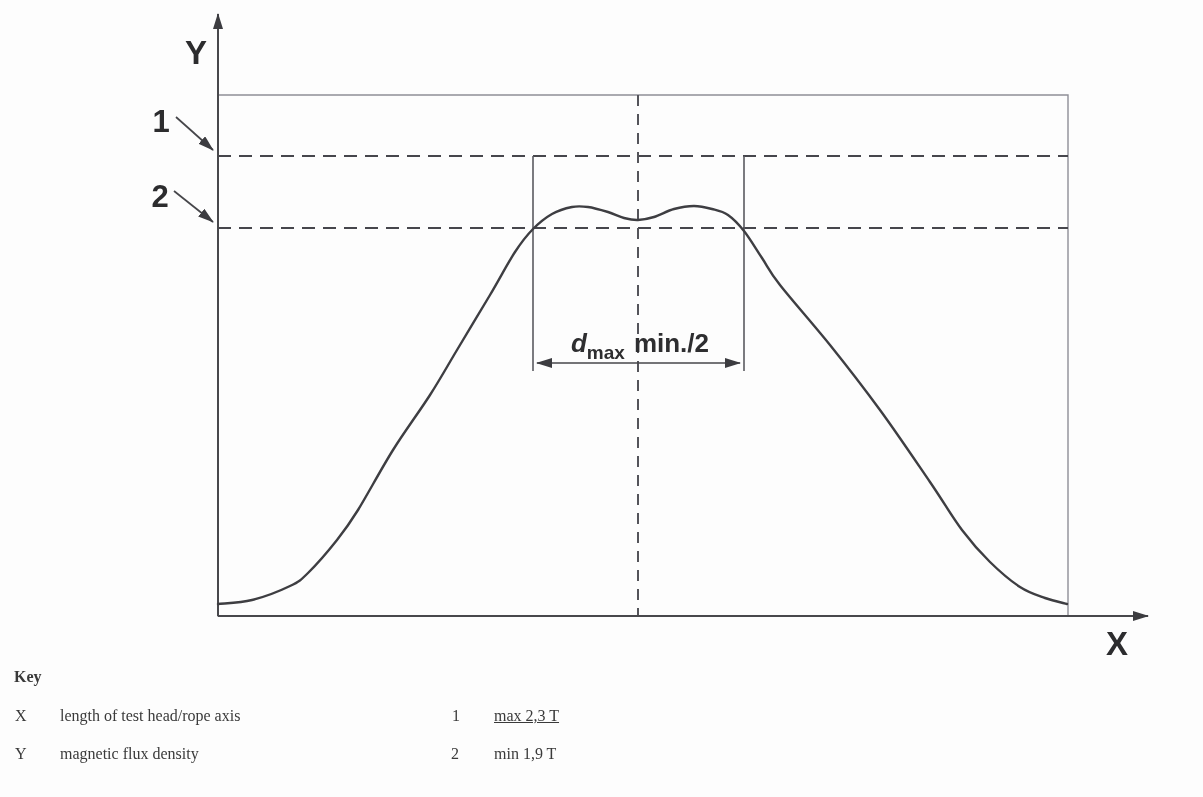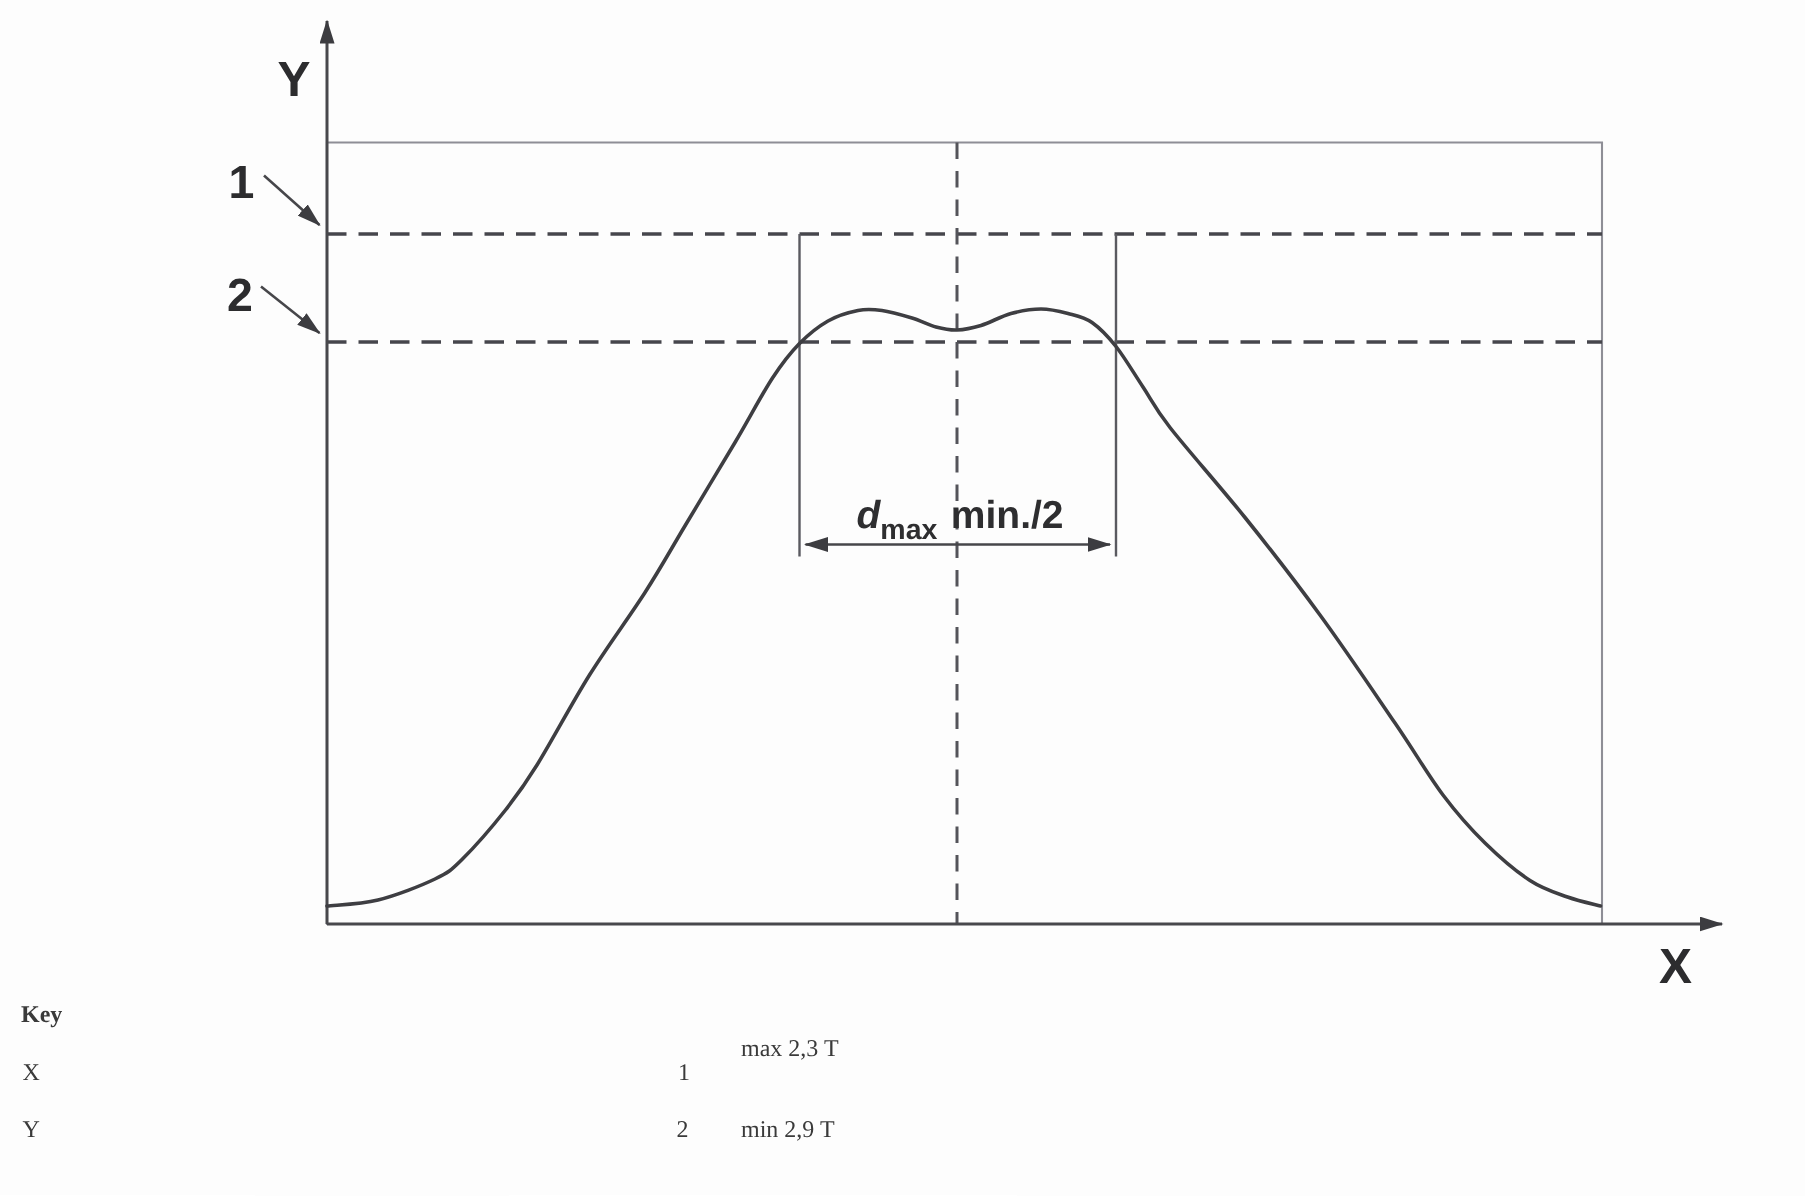--- a/index.html
+++ b/index.html
@@ -62,20 +62,22 @@
     <text class="axis-label" x="1117" y="655" text-anchor="middle">X</text>
     <text class="ref-label" x="161" y="132" text-anchor="middle">1</text>
     <text class="ref-label" x="160" y="207" text-anchor="middle">2</text>
 
     <text class="dim-label" x="640" y="352" text-anchor="middle"><tspan class="dim-d">d</tspan><tspan class="dim-sub" dy="7">max</tspan><tspan dy="-7" dx="9">min./2</tspan></text>
   </svg>
 
   <div class="key key-heading" style="left:14px;top:669px;">Key</div>
 
   <div class="key" style="left:15px;top:708px;">X</div>
+  <div class="key" style="left:60px;top:708px;">length of test head/rope axis</div>
   <div class="key" style="left:452px;top:708px;">1</div>
-  <div class="key" style="left:494px;top:692px;">max 2,3 T</div>
+  <div class="key" style="left:494px;top:708px;text-decoration:underline;">max 2,3 T</div>
 
   <div class="key" style="left:15px;top:746px;">Y</div>
+  <div class="key" style="left:60px;top:746px;">magnetic flux density</div>
   <div class="key" style="left:451px;top:746px;">2</div>
-  <div class="key" style="left:494px;top:746px;">min 2,9 T</div>
+  <div class="key" style="left:494px;top:746px;">min 1,9 T</div>
 
 </div>
 
 </body></html>

